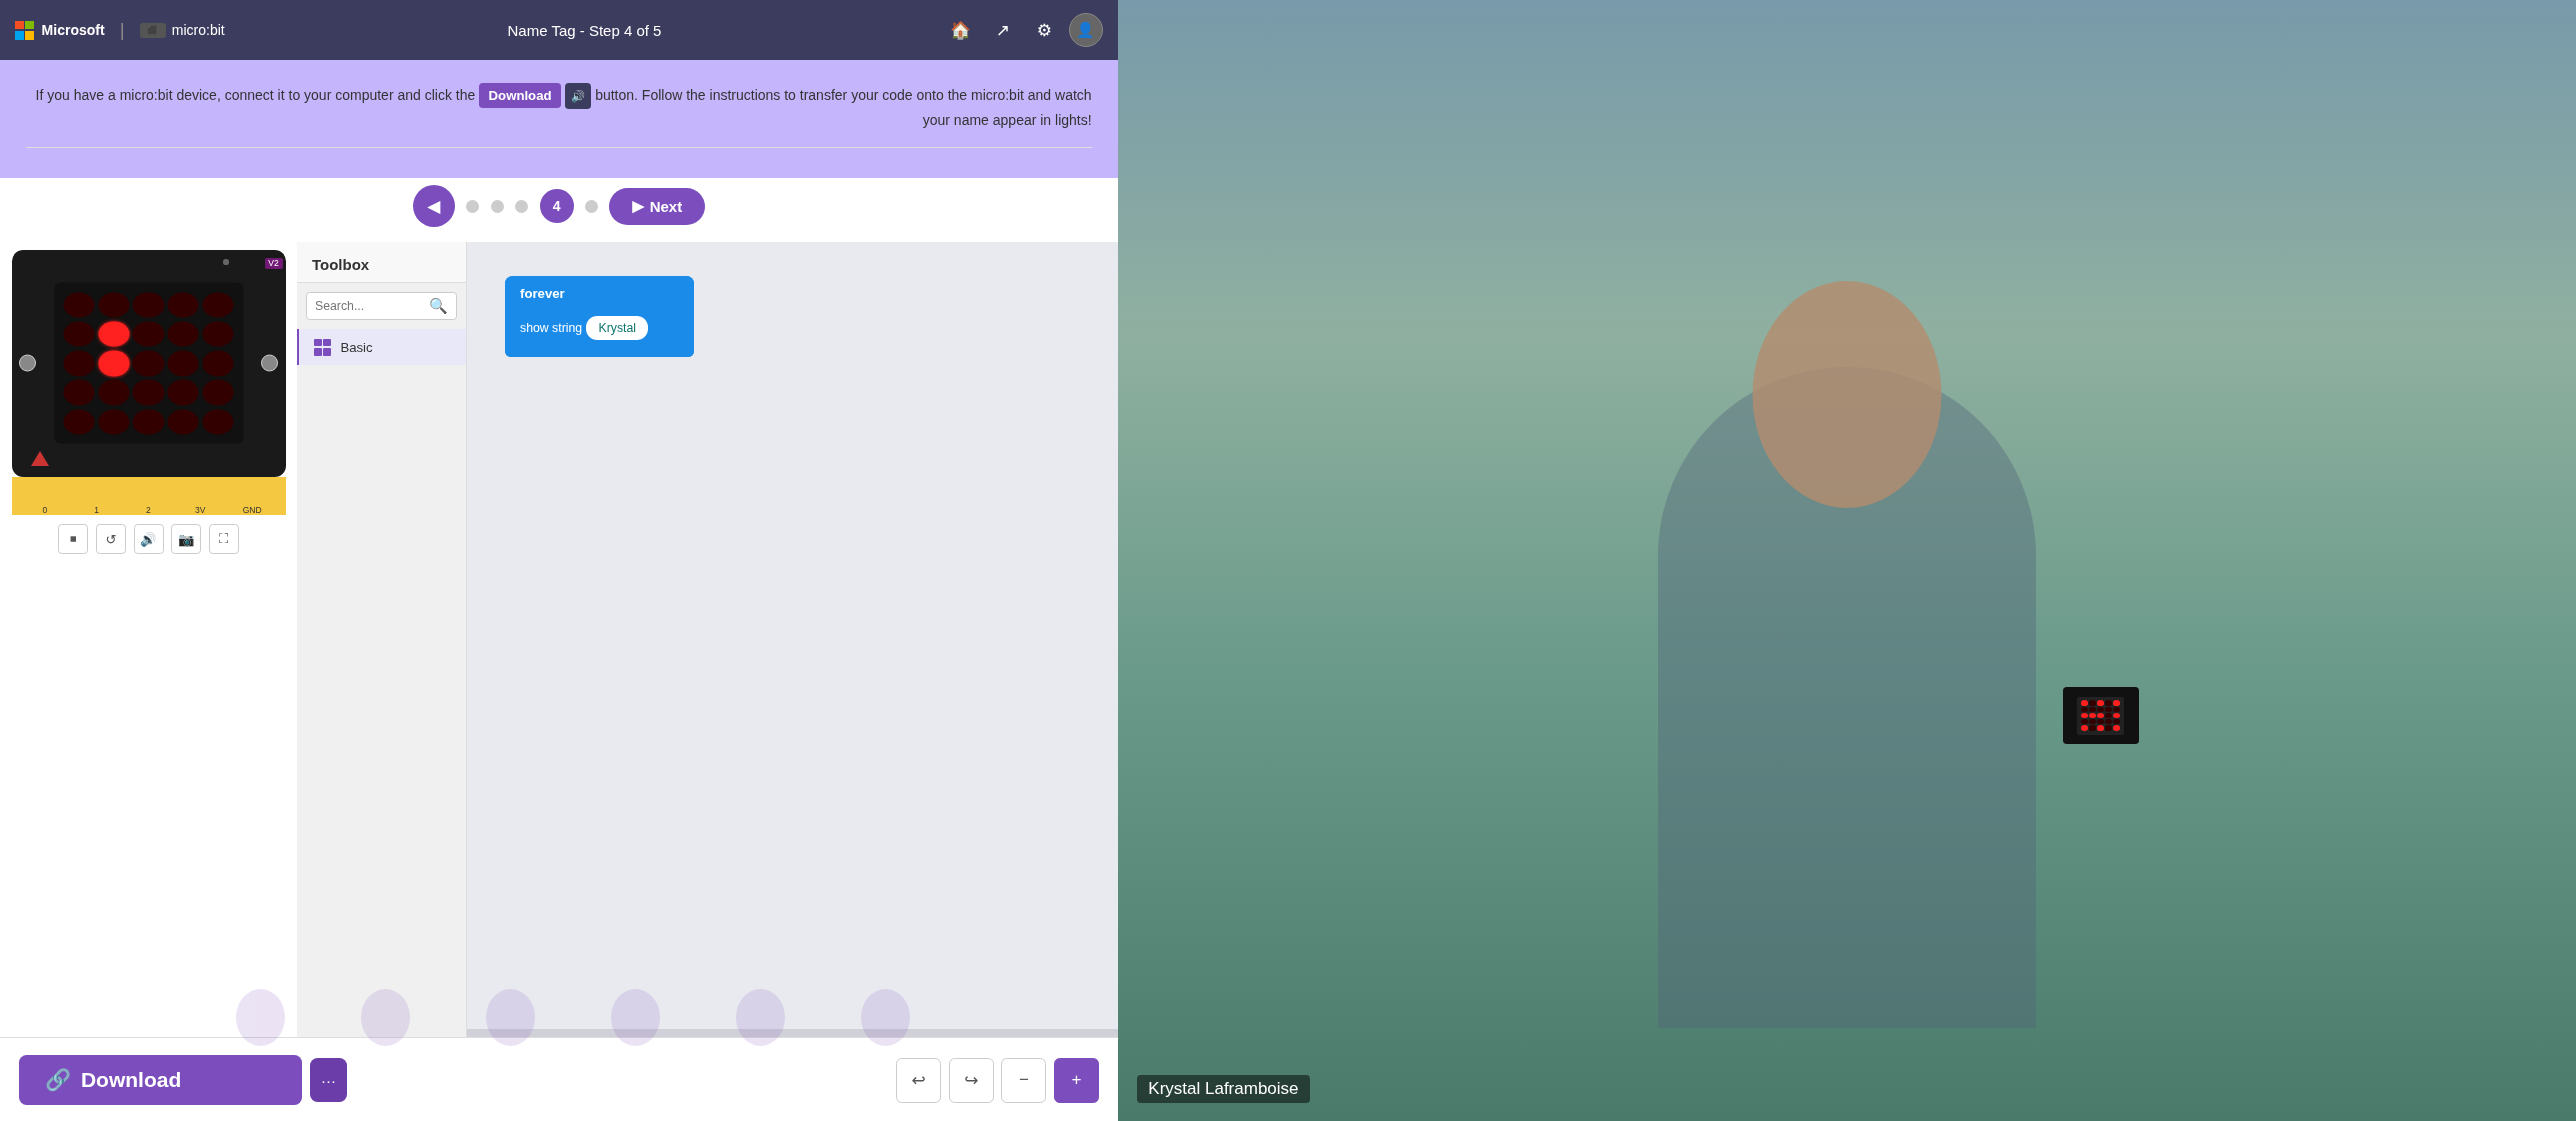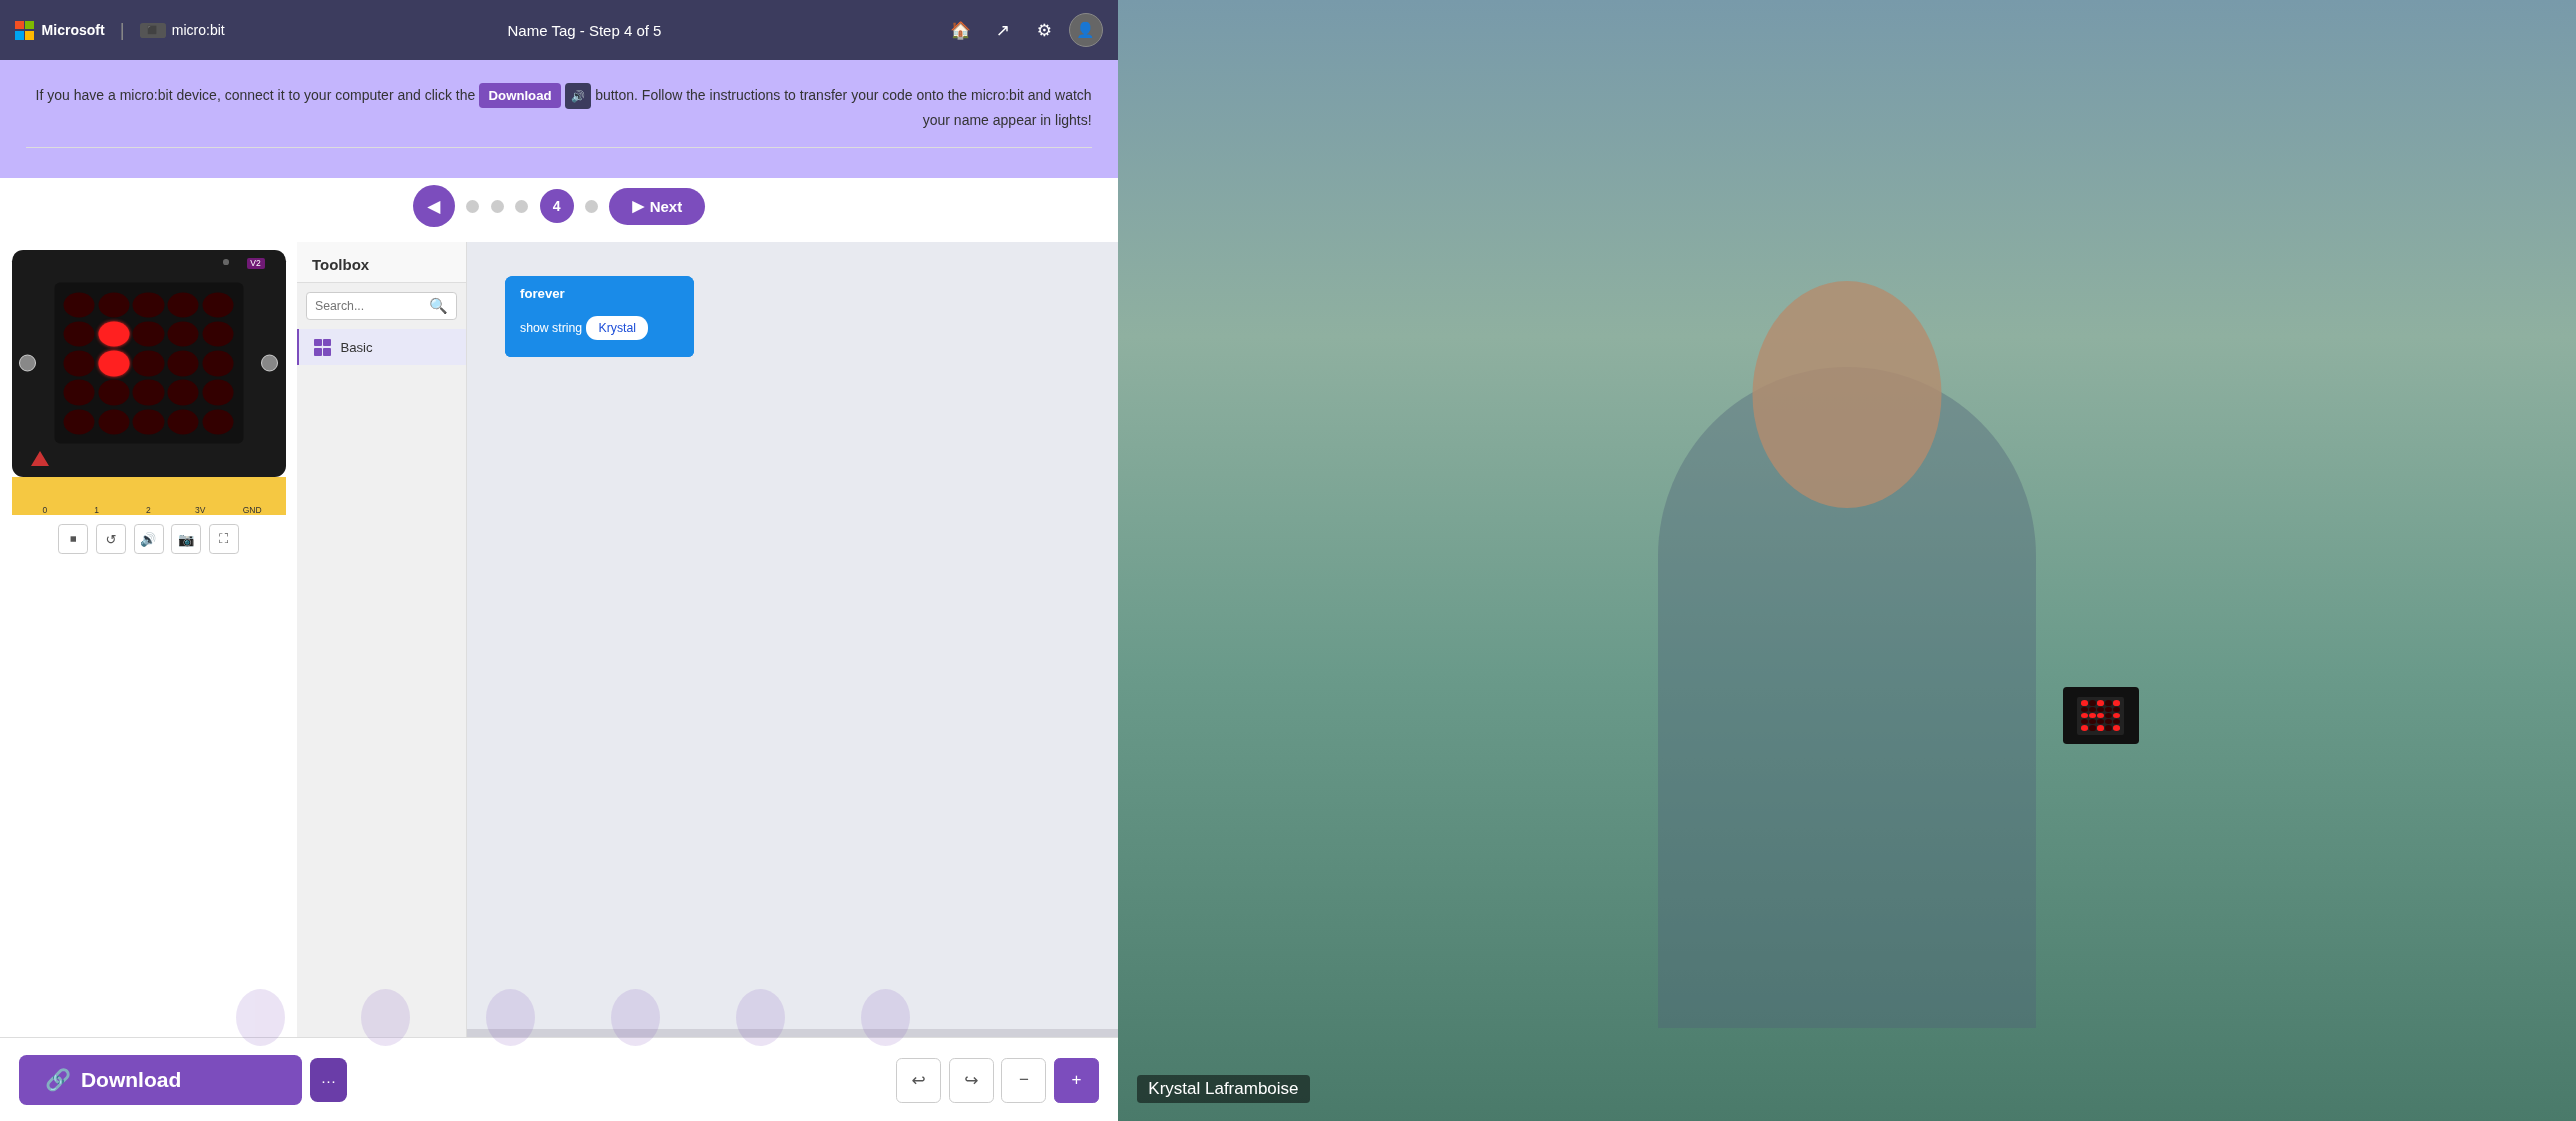--- a/index.html
+++ b/index.html
@@ -282,21 +282,21 @@
       height: 17px;
       background: #888;
       border-radius: 50%;
       border: 1.9px solid #ccc;
     }
     .connector-left { left: 7.6px; }
     .connector-right { right: 7.6px; }
     .microbit-label {
       position: absolute;
       top: 7.6px;
-      right: 21px;
+      right: 3px;
       background: #701a75;
       color: white;
       font-size: 8.5px;
       padding: 0.9px 3.8px;
       border-radius: 1.9px;
     }
     .microbit-pins {
       width: 274px;
       height: 38px;
       background: #f5c842;
@@ -429,21 +429,21 @@
     }
     .block-inner-label {
       color: white;
       font-size: 12.3px;
     }
     .block-string-value {
       background: white;
       border-radius: 11.3px;
       padding: 3.8px 11.3px;
       font-size: 12.3px;
-      color: #1d4ed8;
+      color: #0f766e;
       border: 1.9px solid rgba(255,255,255,0.5);
     }
     .scrollbar-h {
       position: absolute;
       bottom: 0;
       left: 0;
       right: 0;
       height: 7.6px;
       background: #d0d0d8;
     }

